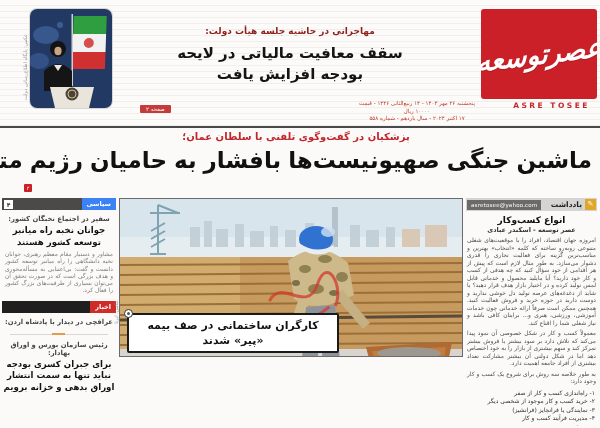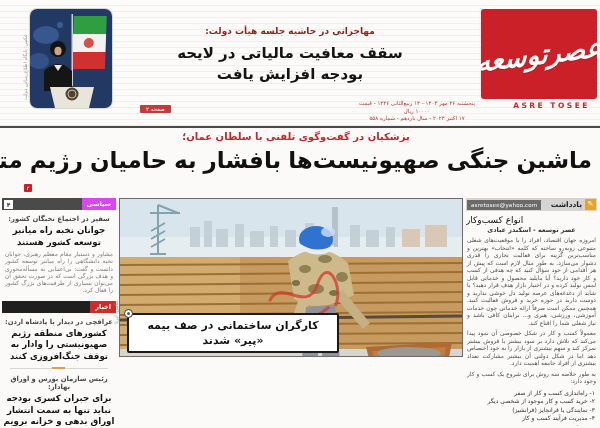--- a/index.html
+++ b/index.html
@@ -36,21 +36,21 @@
   .lead-marker{position:absolute;top:184px;left:24px;width:8px;height:8px;background:#cb2027;
                color:#fff;font-size:5px;line-height:8px;text-align:center;border-radius:1px;}
   
   .col-left{position:absolute;top:198px;left:2px;width:114px;height:228px;overflow:hidden;}
   .bar{position:relative;height:12px;margin-bottom:3px;}
   .bar1{background:#4a4a4a;} .bar2{background:#1f1f1f;margin-top:2px;}
   .pgbox{position:absolute;left:2px;top:1.5px;width:9px;height:9px;background:#fff;
          color:#333;font-size:6px;line-height:9px;text-align:center;font-weight:bold;}
   .tab{position:absolute;right:0;top:0;height:12px;line-height:12px;padding:0 5px;
        color:#fff;font-size:6.5px;font-weight:bold;}
-  .tab-politics{background:#d946ef;} .tab-news{background:#cf2b27;text-align:center;}
+  .tab-politics{background:#3b82f6;} .tab-news{background:#cf2b27;text-align:center;}
   .item{text-align:center;padding:2px 1px 4px;}
   .kicker-s{font-size:6.8px;font-weight:bold;color:#454545;margin-bottom:2px;}
   .headline-s{font-size:8.6px;font-weight:bold;color:#121212;line-height:11.5px;}
   .body-s{font-size:5.9px;color:#7a7a7a;text-align:justify;line-height:7.3px;margin:3px 2px 0;}
   .sep{position:relative;height:1px;background:#d9d7d3;margin:2px 8px 4px;}
   .sep::after{content:"";position:absolute;right:44%;top:-1px;width:13px;height:2px;background:#e39b4e;}
   
   .col-center{position:absolute;top:199px;left:120px;width:342px;height:157px;
               box-shadow:0 0 0 1px #6b6b6b;overflow:hidden;}
   .col-center svg{display:block;}
@@ -64,21 +64,21 @@
   .vc-main{top:300px;left:113px;}
   
   .col-right{position:absolute;top:198px;right:3px;width:131px;height:228px;overflow:hidden;}
   .note-head{position:relative;height:13px;background:#d4d4d4;margin-bottom:4px;}
   .note-ico{position:absolute;right:1px;top:1px;width:11px;height:11px;background:#e2a62b;
             color:#fff;font-size:7px;line-height:11px;text-align:center;}
   .note-tab{position:absolute;right:15px;top:0;line-height:13px;font-size:7.5px;
             font-weight:bold;color:#222;}
   .note-email{position:absolute;left:1px;top:1.5px;background:#6a6a6a;color:#fff;
               font-size:5.5px;line-height:10px;padding:0 4px;direction:ltr;letter-spacing:.2px;}
-  .note-title{text-align:left;font-size:9px;font-weight:normal;color:#111;margin:1px 0;}
+  .note-title{text-align:center;font-size:9px;font-weight:bold;color:#111;margin:1px 0;}
   .note-byline{text-align:center;font-size:6.5px;font-weight:bold;color:#333;margin-bottom:3px;}
   .note-p{font-size:5.9px;line-height:7.5px;text-align:justify;color:#4c4c4c;margin:0 1px 3px;}
   .note-li{font-size:6px;line-height:8.5px;color:#333;margin:0 2px;}
   .note-sub{font-size:6.8px;font-weight:bold;color:#161616;margin:2px 2px 1px;}
 </style>
 </head>
 <body>
 
 <div class="page">
 
@@ -142,21 +142,20 @@
       <div class="headline-s">جوانان نخبه راه میانبر توسعه کشور هستند</div>
       <div class="body-s">مشاور و دستیار مقام معظم رهبری، جوانان نخبه دانشگاهی را راه میانبر توسعه کشور دانست و گفت: بی‌اعتنایی به مسأله‌محوری و هدف بزرگی است که در صورت تحقق آن می‌توان بسیاری از ظرفیت‌های بزرگ کشور را فعال کرد.</div>
     </div>
 
     <div class="bar bar2">
       <span class="tab tab-news">اخبار</span>
     </div>
 
     <div class="item">
       <div class="kicker-s">عراقچی در دیدار با پادشاه اردن:</div>
-      <div class="headline-s">کشورهای منطقه رژیم صهیونیستی را وادار به توقف جنگ‌افروزی کنند</div>
     </div>
     <div class="sep"></div>
 
     <div class="item">
       <div class="kicker-s">رئیس سازمان بورس و اوراق بهادار:</div>
       <div class="headline-s">برای جبران کسری بودجه نباید تنها به سمت انتشار اوراق بدهی و خزانه برویم</div>
     </div>
 
   </div>
 

